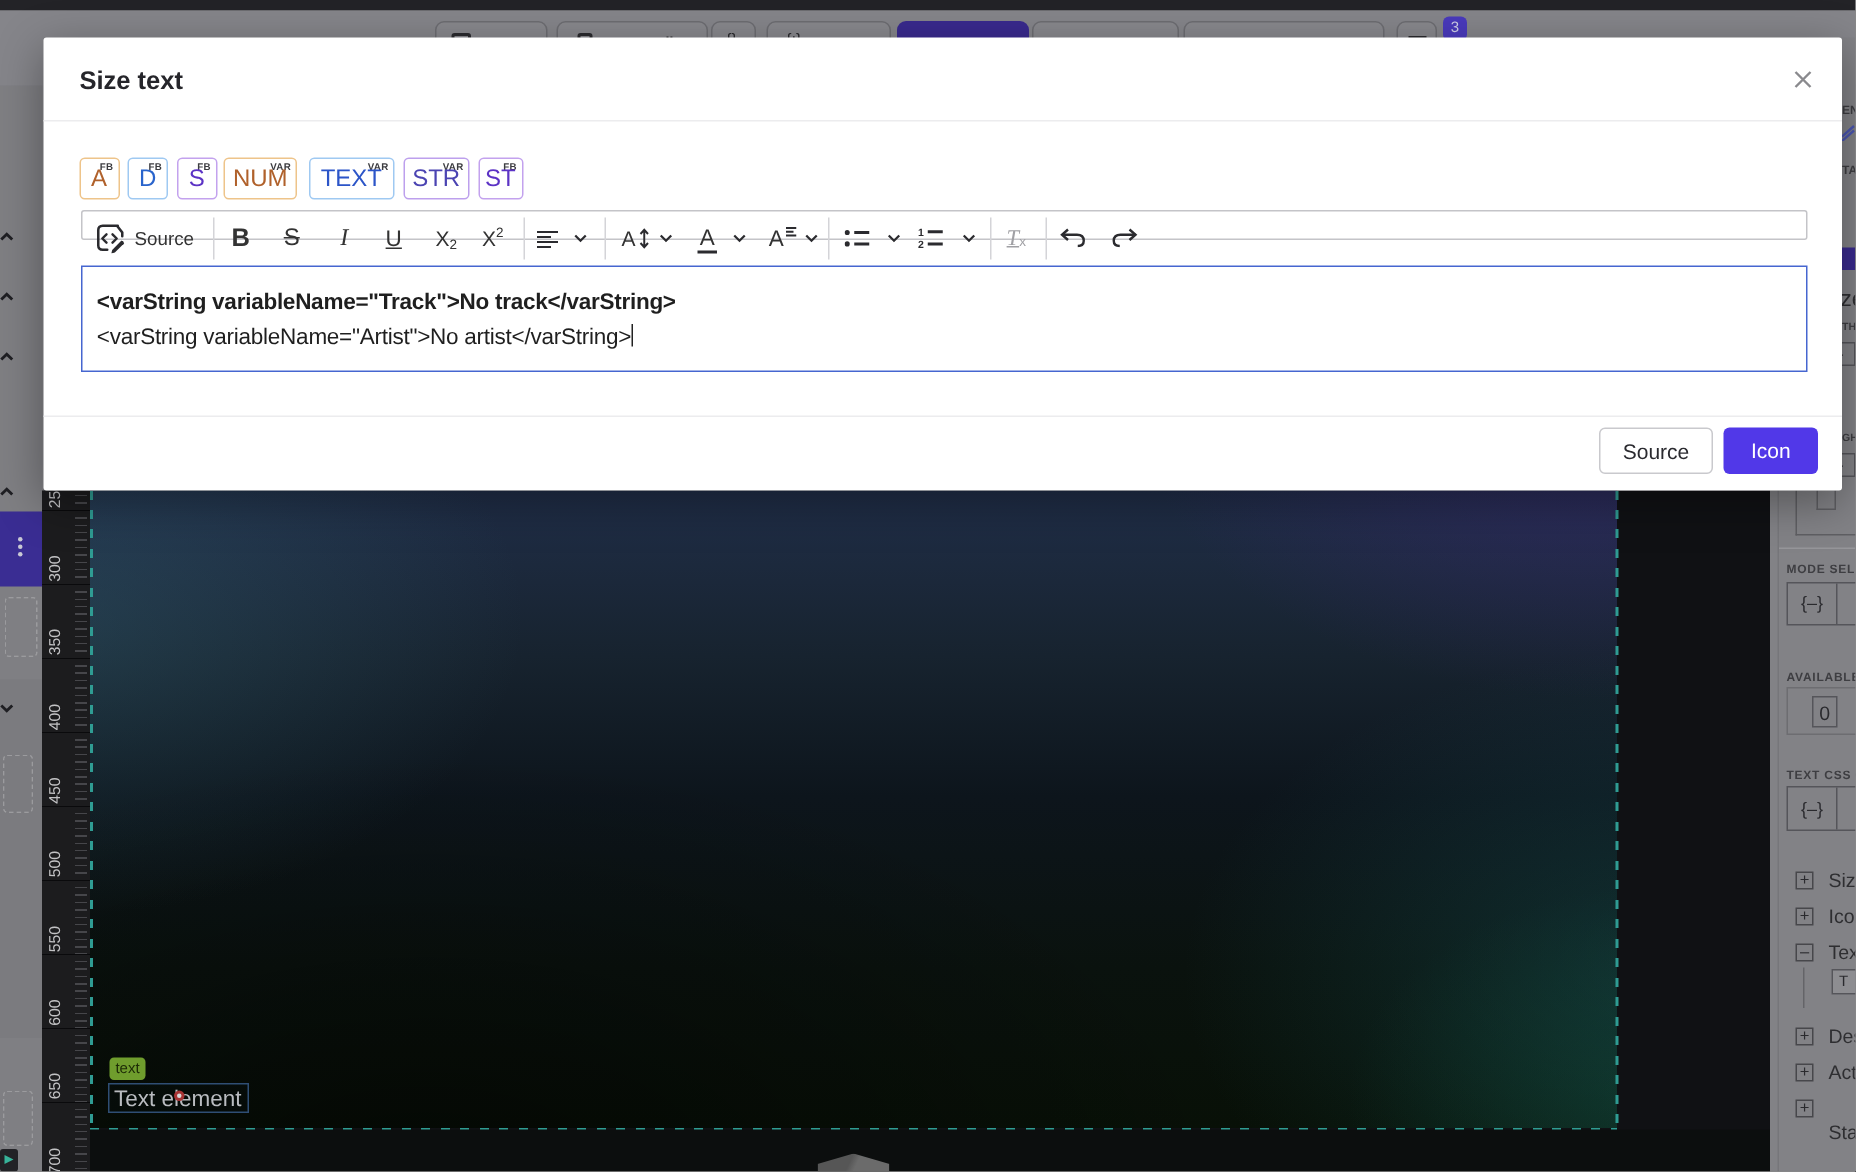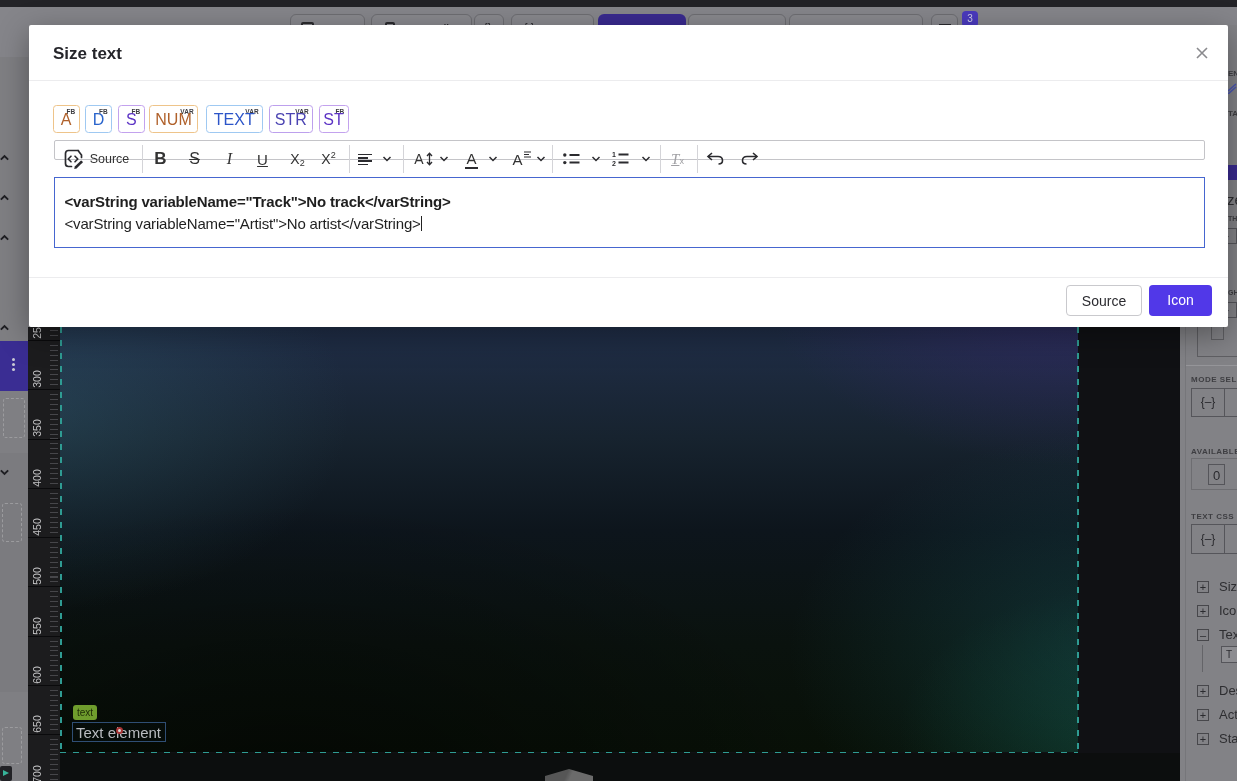--- a/index.html
+++ b/index.html
@@ -185,21 +185,21 @@
       <div class="treelab" style="top:276px;">Icon</div>
     <div class="plusbox" style="top:302px;">–</div>
       <div class="treelab" style="top:300px;">Text</div>
     <div style="position:absolute;left:22px;top:318px;width:1px;height:27px;background:#646468;"></div>
     <div style="position:absolute;left:41px;top:319px;width:30px;height:17px;border:1px solid #55555a;background:#8d8d91;font-size:10px;color:#2a2a2e;padding:2px 0 0 4px;">T</div>
     <div class="plusbox" style="top:358px;">+</div>
       <div class="treelab" style="top:356px;">Des</div>
     <div class="plusbox" style="top:382px;">+</div>
       <div class="treelab" style="top:380px;">Act</div>
     <div class="plusbox" style="top:406px;">+</div>
-      <div class="treelab" style="top:404px;">Sta</div>
+      <div class="treelab" style="top:420px;">Sta</div>
   </div>
   <div class="abs" id="sliver">
     <div style="position:absolute;left:0;top:44px;font-size:8px;font-weight:bold;color:#3e3e42;">EN</div>
     <svg style="position:absolute;left:0;top:57px;" width="9" height="12" viewBox="0 0 9 12">
         <path d="M0 9 L8 2 M0 12 L8 5" stroke="#4a55b0" stroke-width="1.6" fill="none"></path>
       </svg>
     <div style="position:absolute;left:0;top:84px;font-size:8px;font-weight:bold;color:#3e3e42;">TA</div>
     <div style="position:absolute;left:0;top:140px;width:9px;height:15px;background:#392a8e;"></div>
     <div style="position:absolute;left:-1px;top:166px;font-size:15px;color:#2e2e31;">ze</div>
     <div style="position:absolute;left:0;top:190px;font-size:7px;font-weight:bold;color:#3e3e42;">TH</div>

